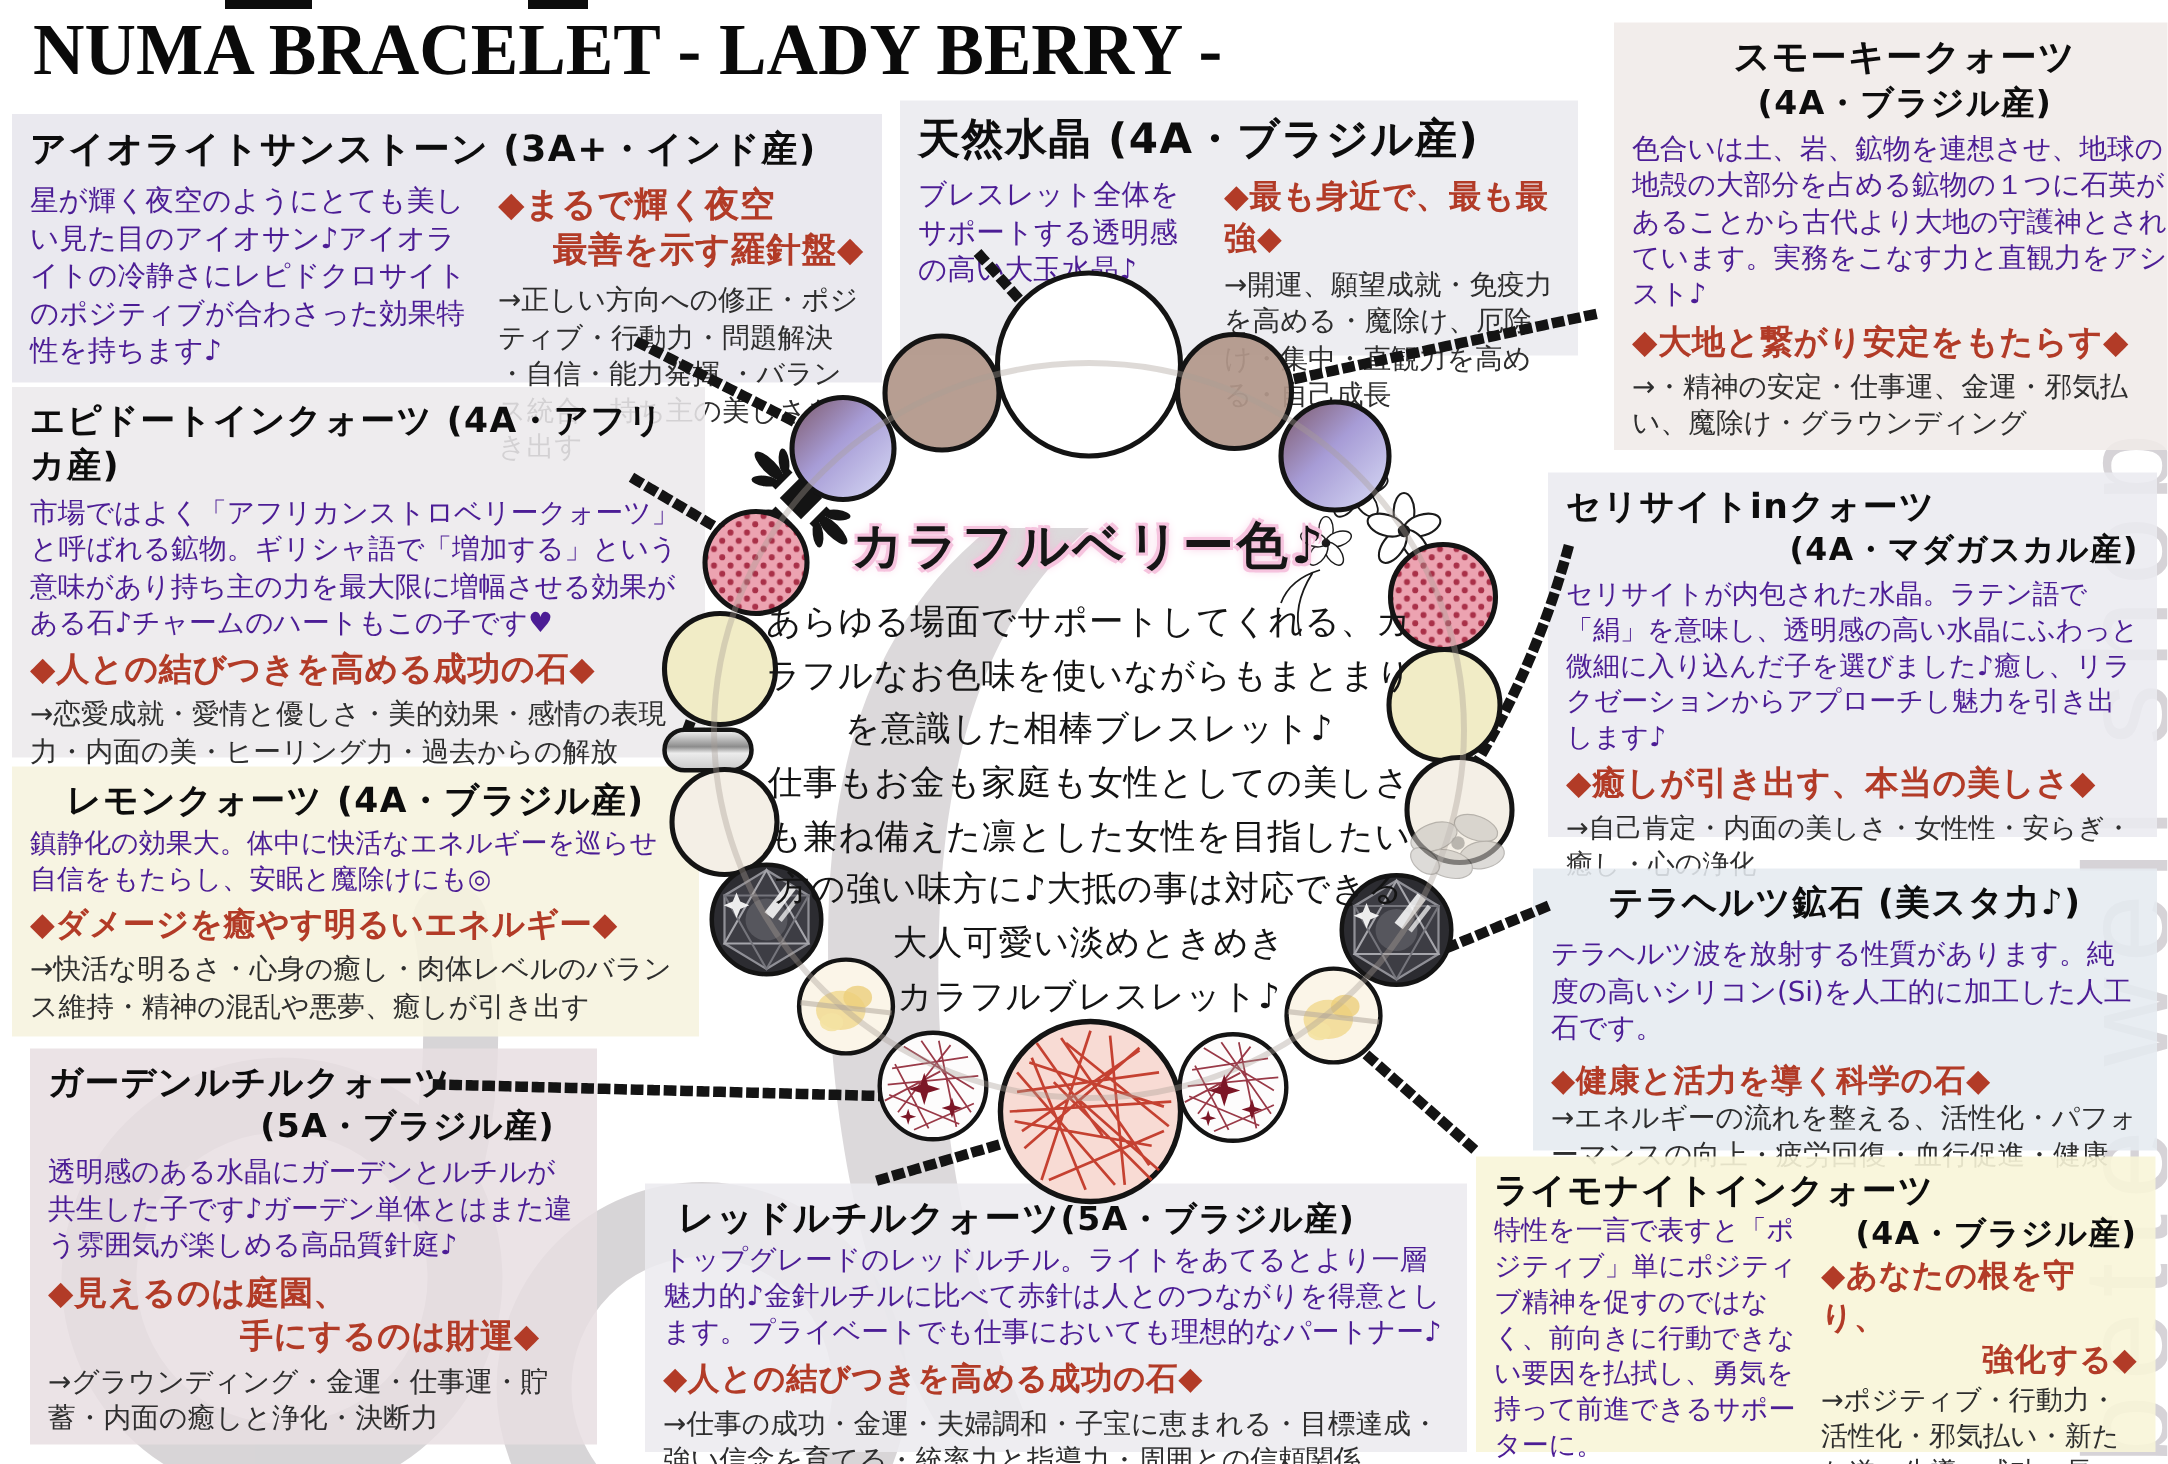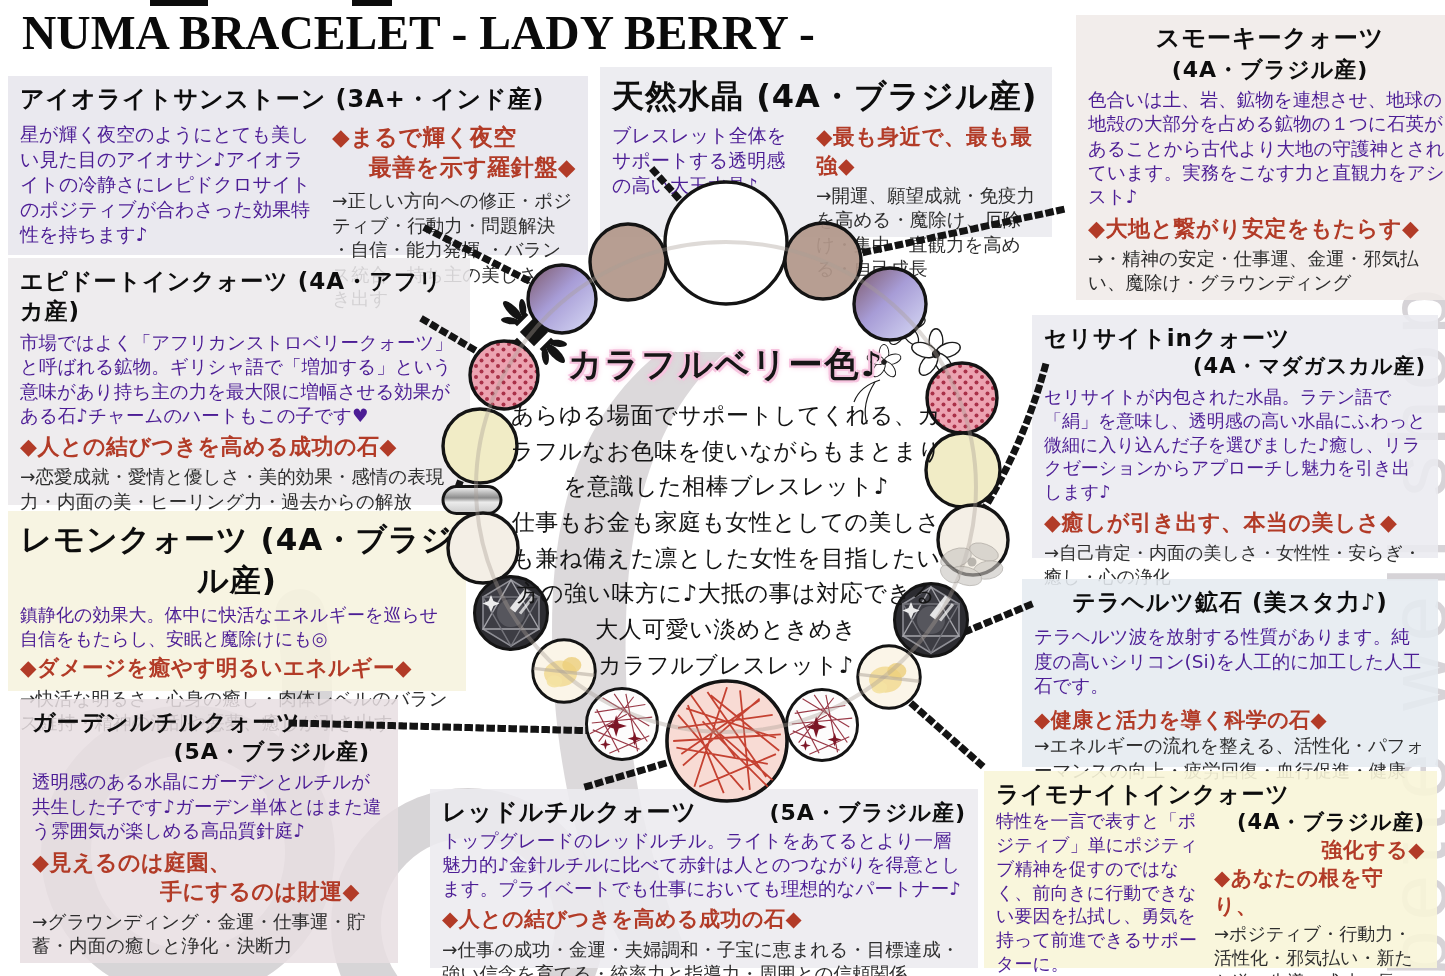--- a/index.html
+++ b/index.html
@@ -61,37 +61,37 @@
   </div>
 
   <div class="block" style="left:8px;top:258px;width:462px;height:247px;background:rgba(236,233,235,.87)">
     <div class="stitle" style="font-size:23px">エピドートインクォーツ (4A・アフリカ産)</div>
     <div class="body" style="font-size:18.5px">市場ではよく「アフリカンストロベリークォーツ」と呼ばれる鉱物。ギリシャ語で「増加する」という意味があり持ち主の力を最大限に増幅させる効果がある石♪チャームのハートもこの子です♥</div>
     <div class="red" style="font-size:22px">◆人との結びつきを高める成功の石◆</div>
     <div class="fx" style="font-size:18.5px">→恋愛成就・愛情と優しさ・美的効果・感情の表現力・内面の美・ヒーリング力・過去からの解放</div>
   </div>
 
   <div class="block" style="left:8px;top:511px;width:458px;height:180px;background:rgba(246,243,223,.9)">
-    <div class="stitle tc" style="font-size:31px">レモンクォーツ (4A・ブラジル産)</div>
+    <div class="stitle tc" style="font-size:23px">レモンクォーツ (4A・ブラジル産)</div>
     <div class="body" style="font-size:18px;margin-top:2px">鎮静化の効果大。体中に快活なエネルギーを巡らせ自信をもたらし、安眠と魔除けにも◎</div>
     <div class="red" style="font-size:21.5px">◆ダメージを癒やす明るいエネルギー◆</div>
     <div class="fx" style="font-size:18.5px">→快活な明るさ・心身の癒し・肉体レベルのバランス維持・精神の混乱や悪夢、癒しが引き出す</div>
   </div>
 
   <div class="block" style="left:20px;top:699px;width:378px;height:264px;background:rgba(232,222,226,.85)">
     <div class="stitle" style="font-size:23px">ガーデンルチルクォーツ</div>
     <div class="stitle tr" style="font-size:22px;padding-right:16px">(5A・ブラジル産)</div>
     <div class="body" style="font-size:18.5px">透明感のある水晶にガーデンとルチルが共生した子です♪ガーデン単体とはまた違う雰囲気が楽しめる高品質針庭♪</div>
     <div class="red" style="font-size:22px">◆見えるのは庭園、</div>
     <div class="red tr" style="font-size:22px;margin-top:0;padding-right:26px">手にするのは財運◆</div>
     <div class="fx" style="font-size:18.5px">→グラウンディング・金運・仕事運・貯蓄・内面の癒しと浄化・決断力</div>
   </div>
 
   <div class="block" style="left:600px;top:67px;width:452px;height:170px;background:rgba(234,234,239,.87)">
-    <div class="stitle" style="font-size:32px">天然水晶 (4A・ブラジル産)</div>
+    <div class="stitle" style="font-size:28px">天然水晶 (4A・ブラジル産)</div>
     <div class="row">
       <div class="body" style="width:192px;font-size:19px">ブレスレット全体をサポートする透明感の高い大玉水晶♪</div>
       <div class="c2">
         <div class="red" style="font-size:21.5px">◆最も身近で、最も最強◆</div>
         <div class="fx" style="font-size:18.5px">→開運、願望成就・免疫力を高める・魔除け、厄除け・集中・直観力を高める・自己成長</div>
       </div>
     </div>
   </div>
 
   <div class="block" style="left:1076px;top:15px;width:388px;height:285px;background:rgba(240,235,232,.88)">
@@ -116,29 +116,29 @@
     <div class="red" style="font-size:21px;margin-top:8px">◆健康と活力を導く科学の石◆</div>
     <div class="fx" style="font-size:18.5px;margin-top:0">→エネルギーの流れを整える、活性化・パフォーマンスの向上・疲労回復・血行促進・健康</div>
   </div>
 
   <div class="block" style="left:984px;top:771px;width:453px;height:197px;background:rgba(248,245,216,.9)">
     <div class="stitle" style="font-size:23px">ライモナイトインクォーツ</div>
     <div class="row" style="margin-top:0">
       <div class="body" style="width:206px;font-size:18px;margin-top:0">特性を一言で表すと「ポジティブ」単にポジティブ精神を促すのではなく、前向きに行動できない要因を払拭し、勇気を持って前進できるサポーターに。</div>
       <div class="c2">
         <div class="stitle tr" style="font-size:21px">(4A・ブラジル産)</div>
+        <div class="red" style="font-size:21px;margin-top:0">◆あなたの根を守り、</div>
         <div class="red tr" style="font-size:21px;margin-top:0">強化する◆</div>
-        <div class="red" style="font-size:21px;margin-top:0">◆あなたの根を守り、</div>
         <div class="fx" style="font-size:18px;margin-top:2px">→ポジティブ・行動力・活性化・邪気払い・新たな道へ先導・成功・長寿・精神安定・癒し</div>
       </div>
     </div>
   </div>
 
   <div class="block" style="left:430px;top:789px;width:548px;height:179px;background:rgba(236,235,239,.88)">
-    <div style="display:flex;justify-content:space-between;align-items:baseline;">
+    <div style="display:flex;justify-content:flex-start;align-items:baseline;margin-left:10px;">
       <div class="stitle" style="font-size:24px">レッドルチルクォーツ</div>
       <div class="stitle" style="font-size:22px">(5A・ブラジル産)</div>
     </div>
     <div class="body" style="font-size:18.5px;margin-top:0">トップグレードのレッドルチル。ライトをあてるとより一層魅力的♪金針ルチルに比べて赤針は人とのつながりを得意とします。プライベートでも仕事においても理想的なパートナー♪</div>
     <div class="red" style="font-size:21px">◆人との結びつきを高める成功の石◆</div>
     <div class="fx" style="font-size:18.5px">→仕事の成功・金運・夫婦調和・子宝に恵まれる・目標達成・強い信念を育てる・統率力と指導力・周囲との信頼関係</div>
   </div>
 
   <svg id="deco-svg" class="layer" width="1445" height="976" viewBox="0 0 1445 976">
     <defs>

